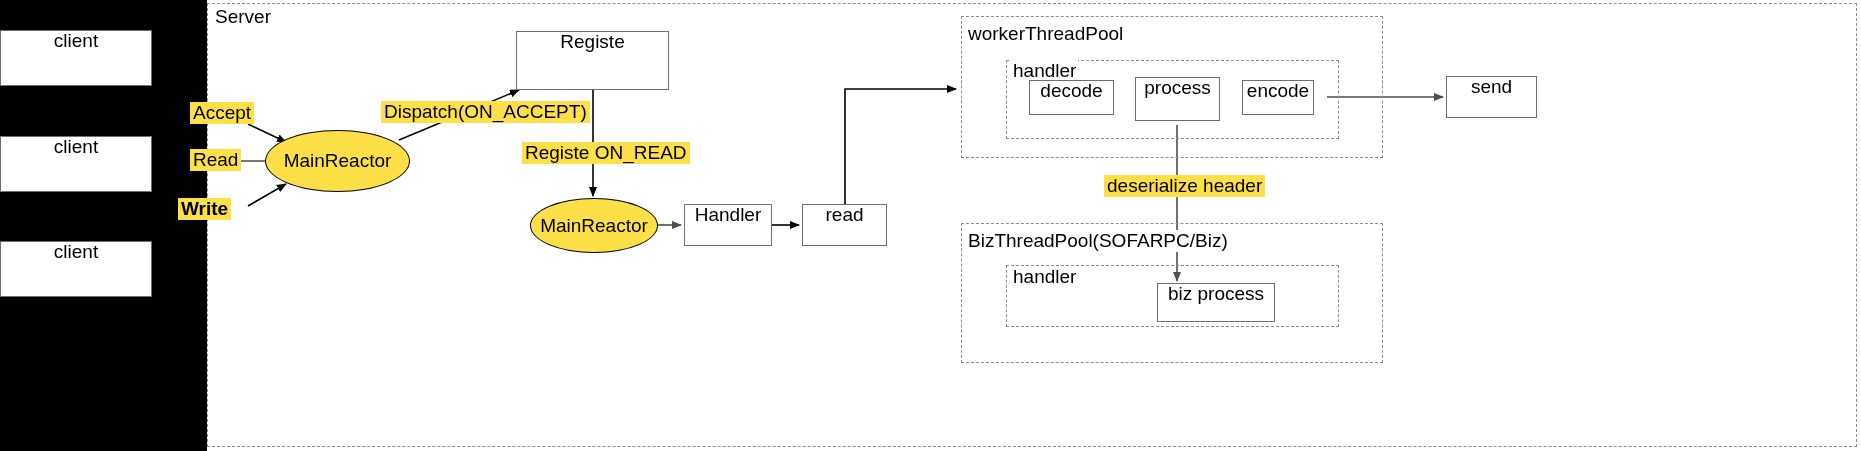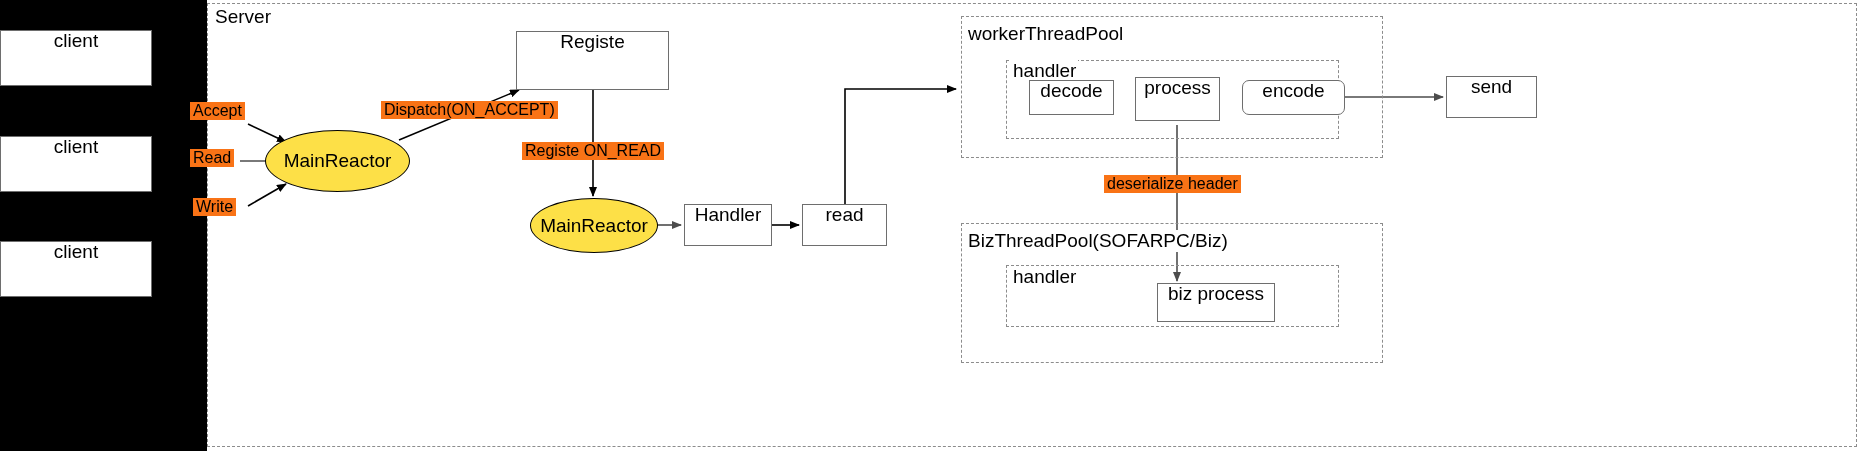--- a/index.html
+++ b/index.html
@@ -47,23 +47,23 @@
   .group-label {
     position: absolute;
     font-size: 19px;
     color: #000000;
     background: #ffffff;
     white-space: nowrap;
     padding: 0 2px;
   }
   .edge-label {
     position: absolute;
-    font-size: 16px;
+    font-size: 19px;
     color: #000000;
-    background: #f97316;
+    background: #fde047;
     white-space: nowrap;
     padding: 0 3px;
     z-index: 5;
   }
   .black-panel {
     position: absolute;
     background: #000000;
   }
   .ellipse {
     position: absolute;
@@ -125,21 +125,21 @@
   </div>
   <div class="node solid-box" style="left:0px; top:241px; width:152px; height:56px;">
     <span>client</span>
   </div>
 
   <div class="dashed-box" style="left:207px; top:3px; width:1650px; height:444px;"></div>
   <div class="group-label" style="left:213px; top:6px;">Server</div>
 
   <div class="edge-label" style="left:190px; top:102px;">Accept</div>
   <div class="edge-label" style="left:190px; top:149px;">Read</div>
-  <div class="edge-label" style="left:193px; top:198px;">Write</div>
+  <div class="edge-label" style="left:178px; top:198px;font-weight:bold;">Write</div>
 
   <div class="ellipse" style="left:265px; top:130px; width:145px; height:62px;">
     <span>MainReactor</span>
   </div>
 
   <div class="node solid-box" style="left:516px; top:31px; width:153px; height:59px;">
     <span>Registe</span>
   </div>
 
   <div class="edge-label" style="left:522px; top:142px;">Registe ON_READ</div>
@@ -163,21 +163,21 @@
 
   <div class="dashed-box" style="left:1006px; top:60px; width:333px; height:79px;"></div>
   <div class="group-label" style="left:1011px; top:60px;">handler</div>
 
   <div class="node solid-box" style="left:1029px; top:80px; width:85px; height:35px;">
     <span>decode</span>
   </div>
   <div class="node solid-box" style="left:1135px; top:77px; width:85px; height:44px;">
     <span>process</span>
   </div>
-  <div class="node solid-box" style="left:1242px; top:80px; width:103px; height:35px;border-radius:7px;">
+  <div class="node solid-box" style="left:1242px; top:80px; width:72px; height:35px;">
     <span>encode</span>
   </div>
 
   <div class="node solid-box" style="left:1446px; top:76px; width:91px; height:42px;">
     <span>send</span>
   </div>
 
   <div class="dashed-box" style="left:961px; top:223px; width:422px; height:140px;"></div>
   <div class="group-label" style="left:966px; top:230px;">BizThreadPool(SOFARPC/Biz)</div>
 

